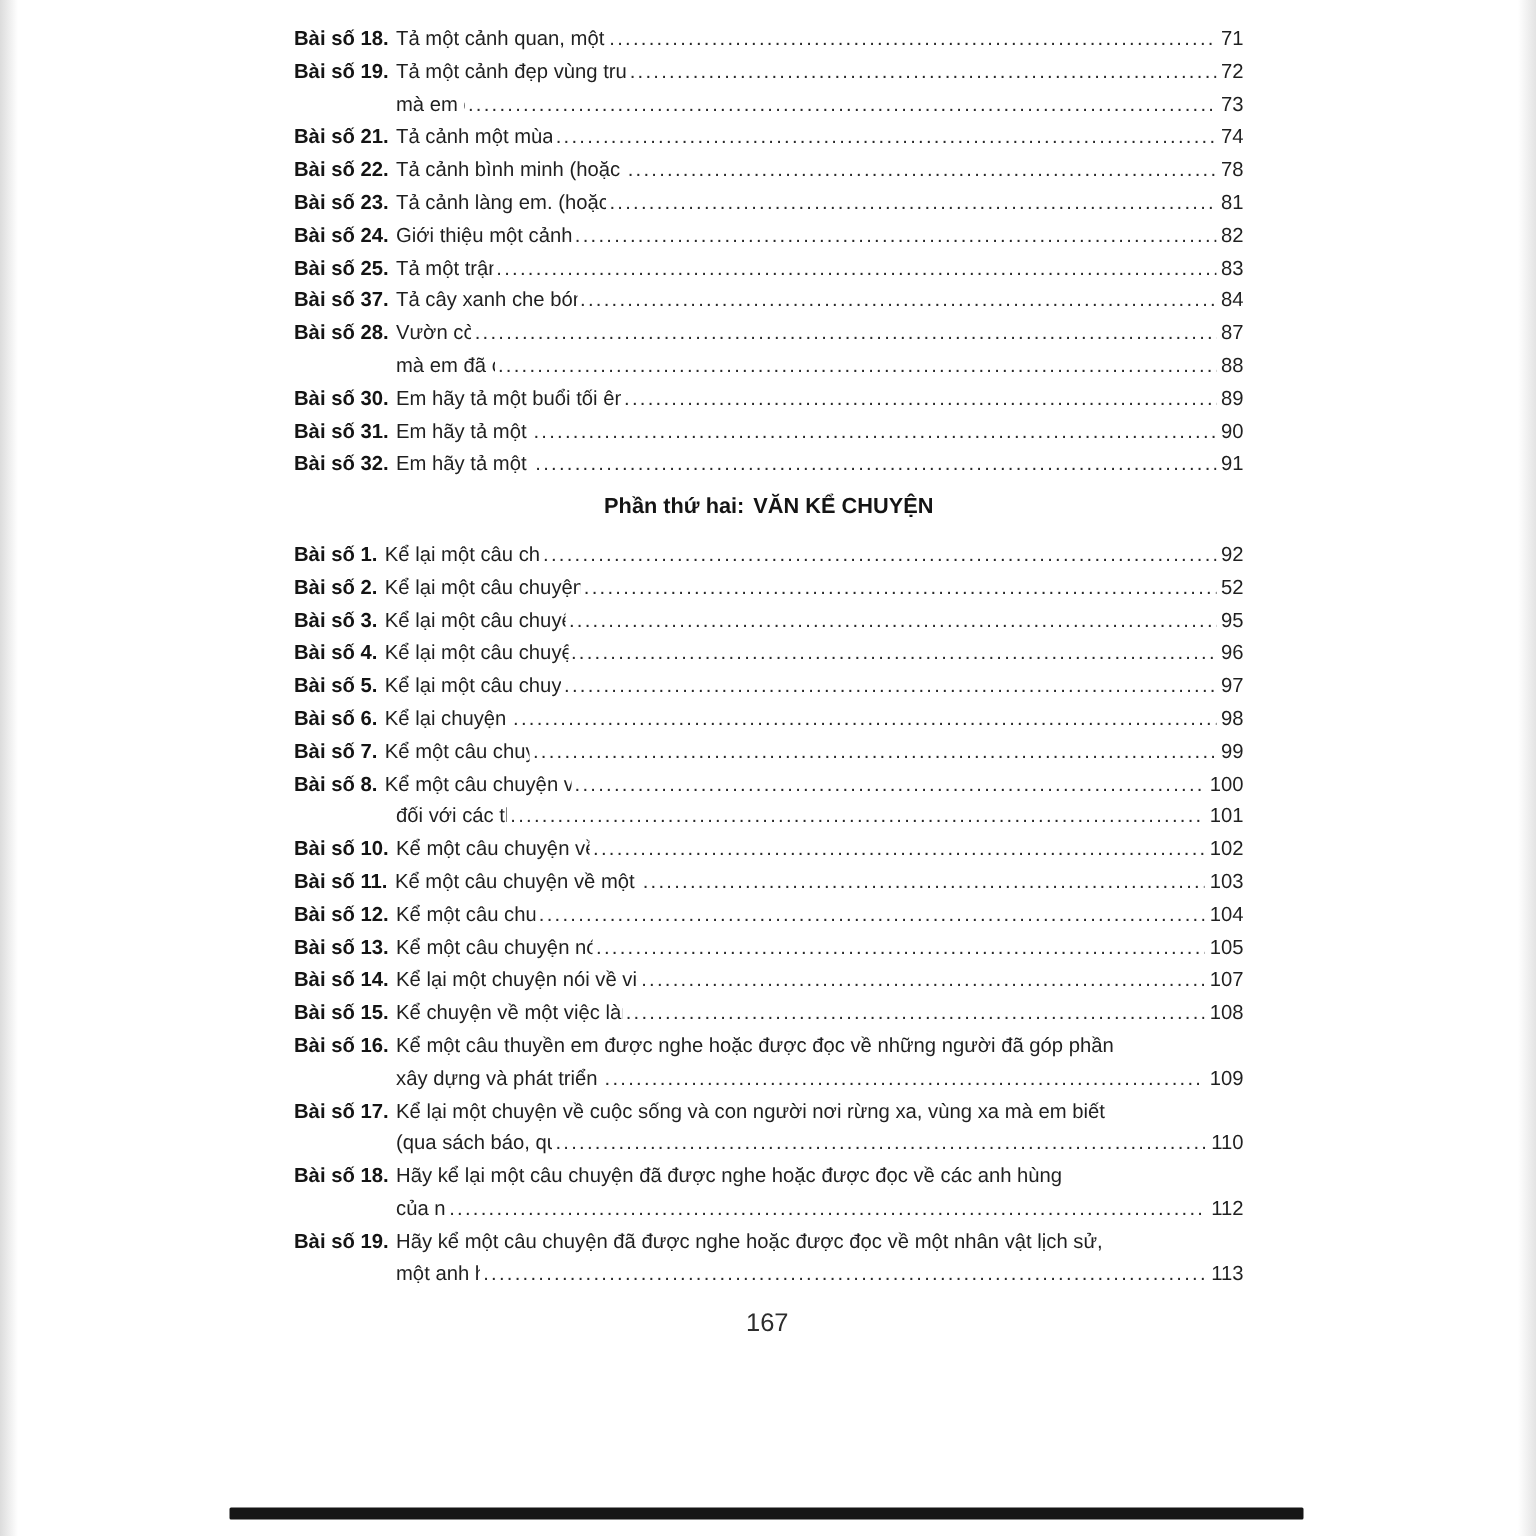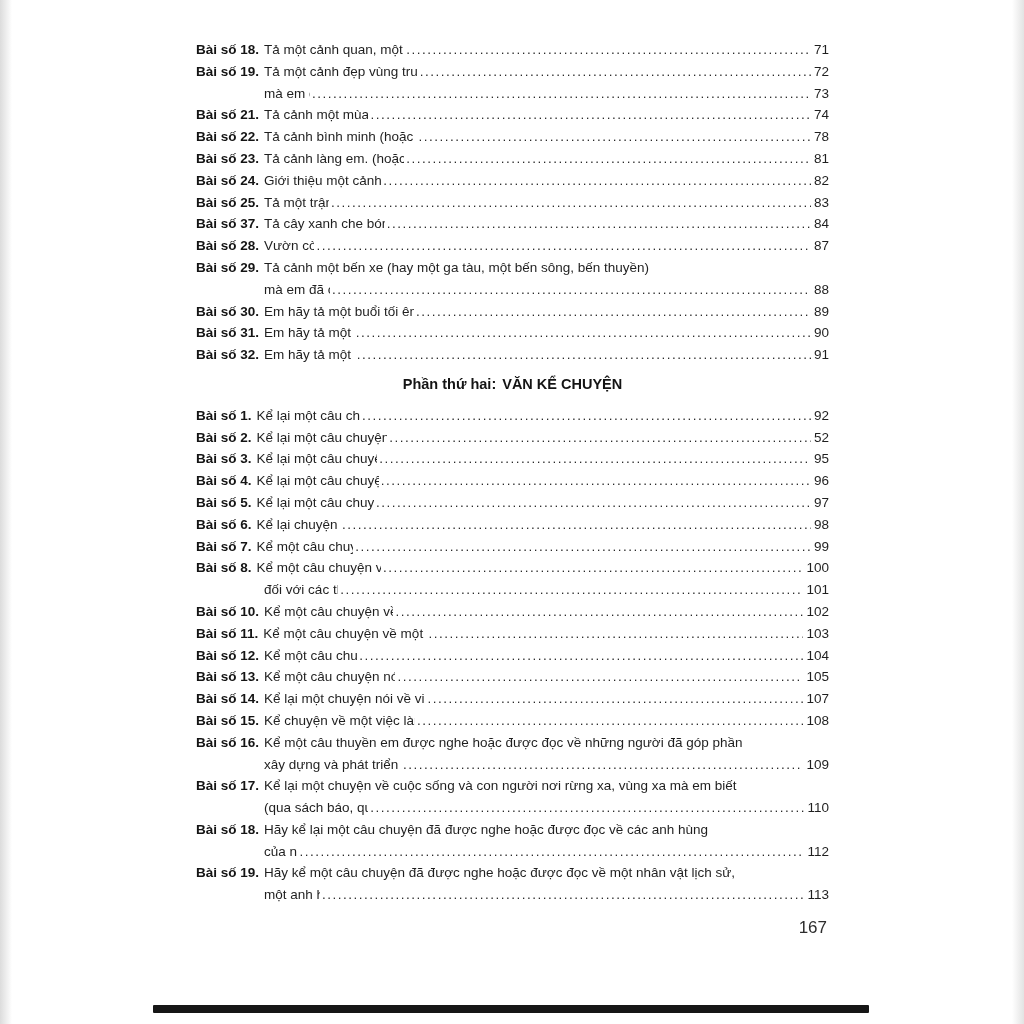--- a/index.html
+++ b/index.html
@@ -22,21 +22,20 @@
   .edge-right {
     position: absolute; right: 0; top: 0; width: 12px; height: 1024px;
     background: linear-gradient(to left, #e3e3e3, #ffffff);
   }
   .page-content {
     position: absolute;
     left: 196px;
     top: 15px;
     width: 633px;
     color: #1f1f1f;
-    margin-top: 24px;
   }
   .toc-line {
     display: flex;
     align-items: baseline;
     font-size: 13.5px;
     line-height: 21.8px;
     white-space: nowrap;
   }
   .toc-line .label {
     font-weight: bold;
@@ -69,21 +68,21 @@
     font-size: 14.5px;
     font-weight: bold;
     color: #141414;
     line-height: 21.8px;
     margin: 8px 0 9px 0;
   }
   .section-heading .prefix {
     margin-right: 6px;
   }
   .folio {
-    text-align: right;
+    text-align: center;
     font-size: 17px;
     color: #2d2d2d;
     margin-top: 12px;
     padding-right: 2px;
   }
   .photo-bottom-bar {
     position: absolute;
     left: 153px;
     top: 1005px;
     width: 716px;
@@ -153,24 +152,20 @@
           <span class="text">Tả cây xanh che bóng mát trước nhà hoặc ven đường.</span>
           <span class="leader">............................................................................................................................................................................................................................</span>
           <span class="page-num">84</span>
         </div>
         <div class="toc-line">
           <span class="label">Bài số 28.</span>
           <span class="text">Vườn cò, sân chim.</span>
           <span class="leader">............................................................................................................................................................................................................................</span>
           <span class="page-num">87</span>
         </div>
-        <div class="toc-line">
-          <span class="label">Bài số 29.</span>
-          <span class="text">Tả cảnh một bến xe (hay một ga tàu, một bến sông, bến thuyền)</span>
-        </div>
         <div class="toc-line cont">
           <span class="text">mà em đã có lần quan sát.</span>
           <span class="leader">............................................................................................................................................................................................................................</span>
           <span class="page-num">88</span>
         </div>
         <div class="toc-line">
           <span class="label">Bài số 30.</span>
           <span class="text">Em hãy tả một buổi tối êm đềm, thanh vắng của gia đình, quê hương em.</span>
           <span class="leader">............................................................................................................................................................................................................................</span>
           <span class="page-num">89</span>

